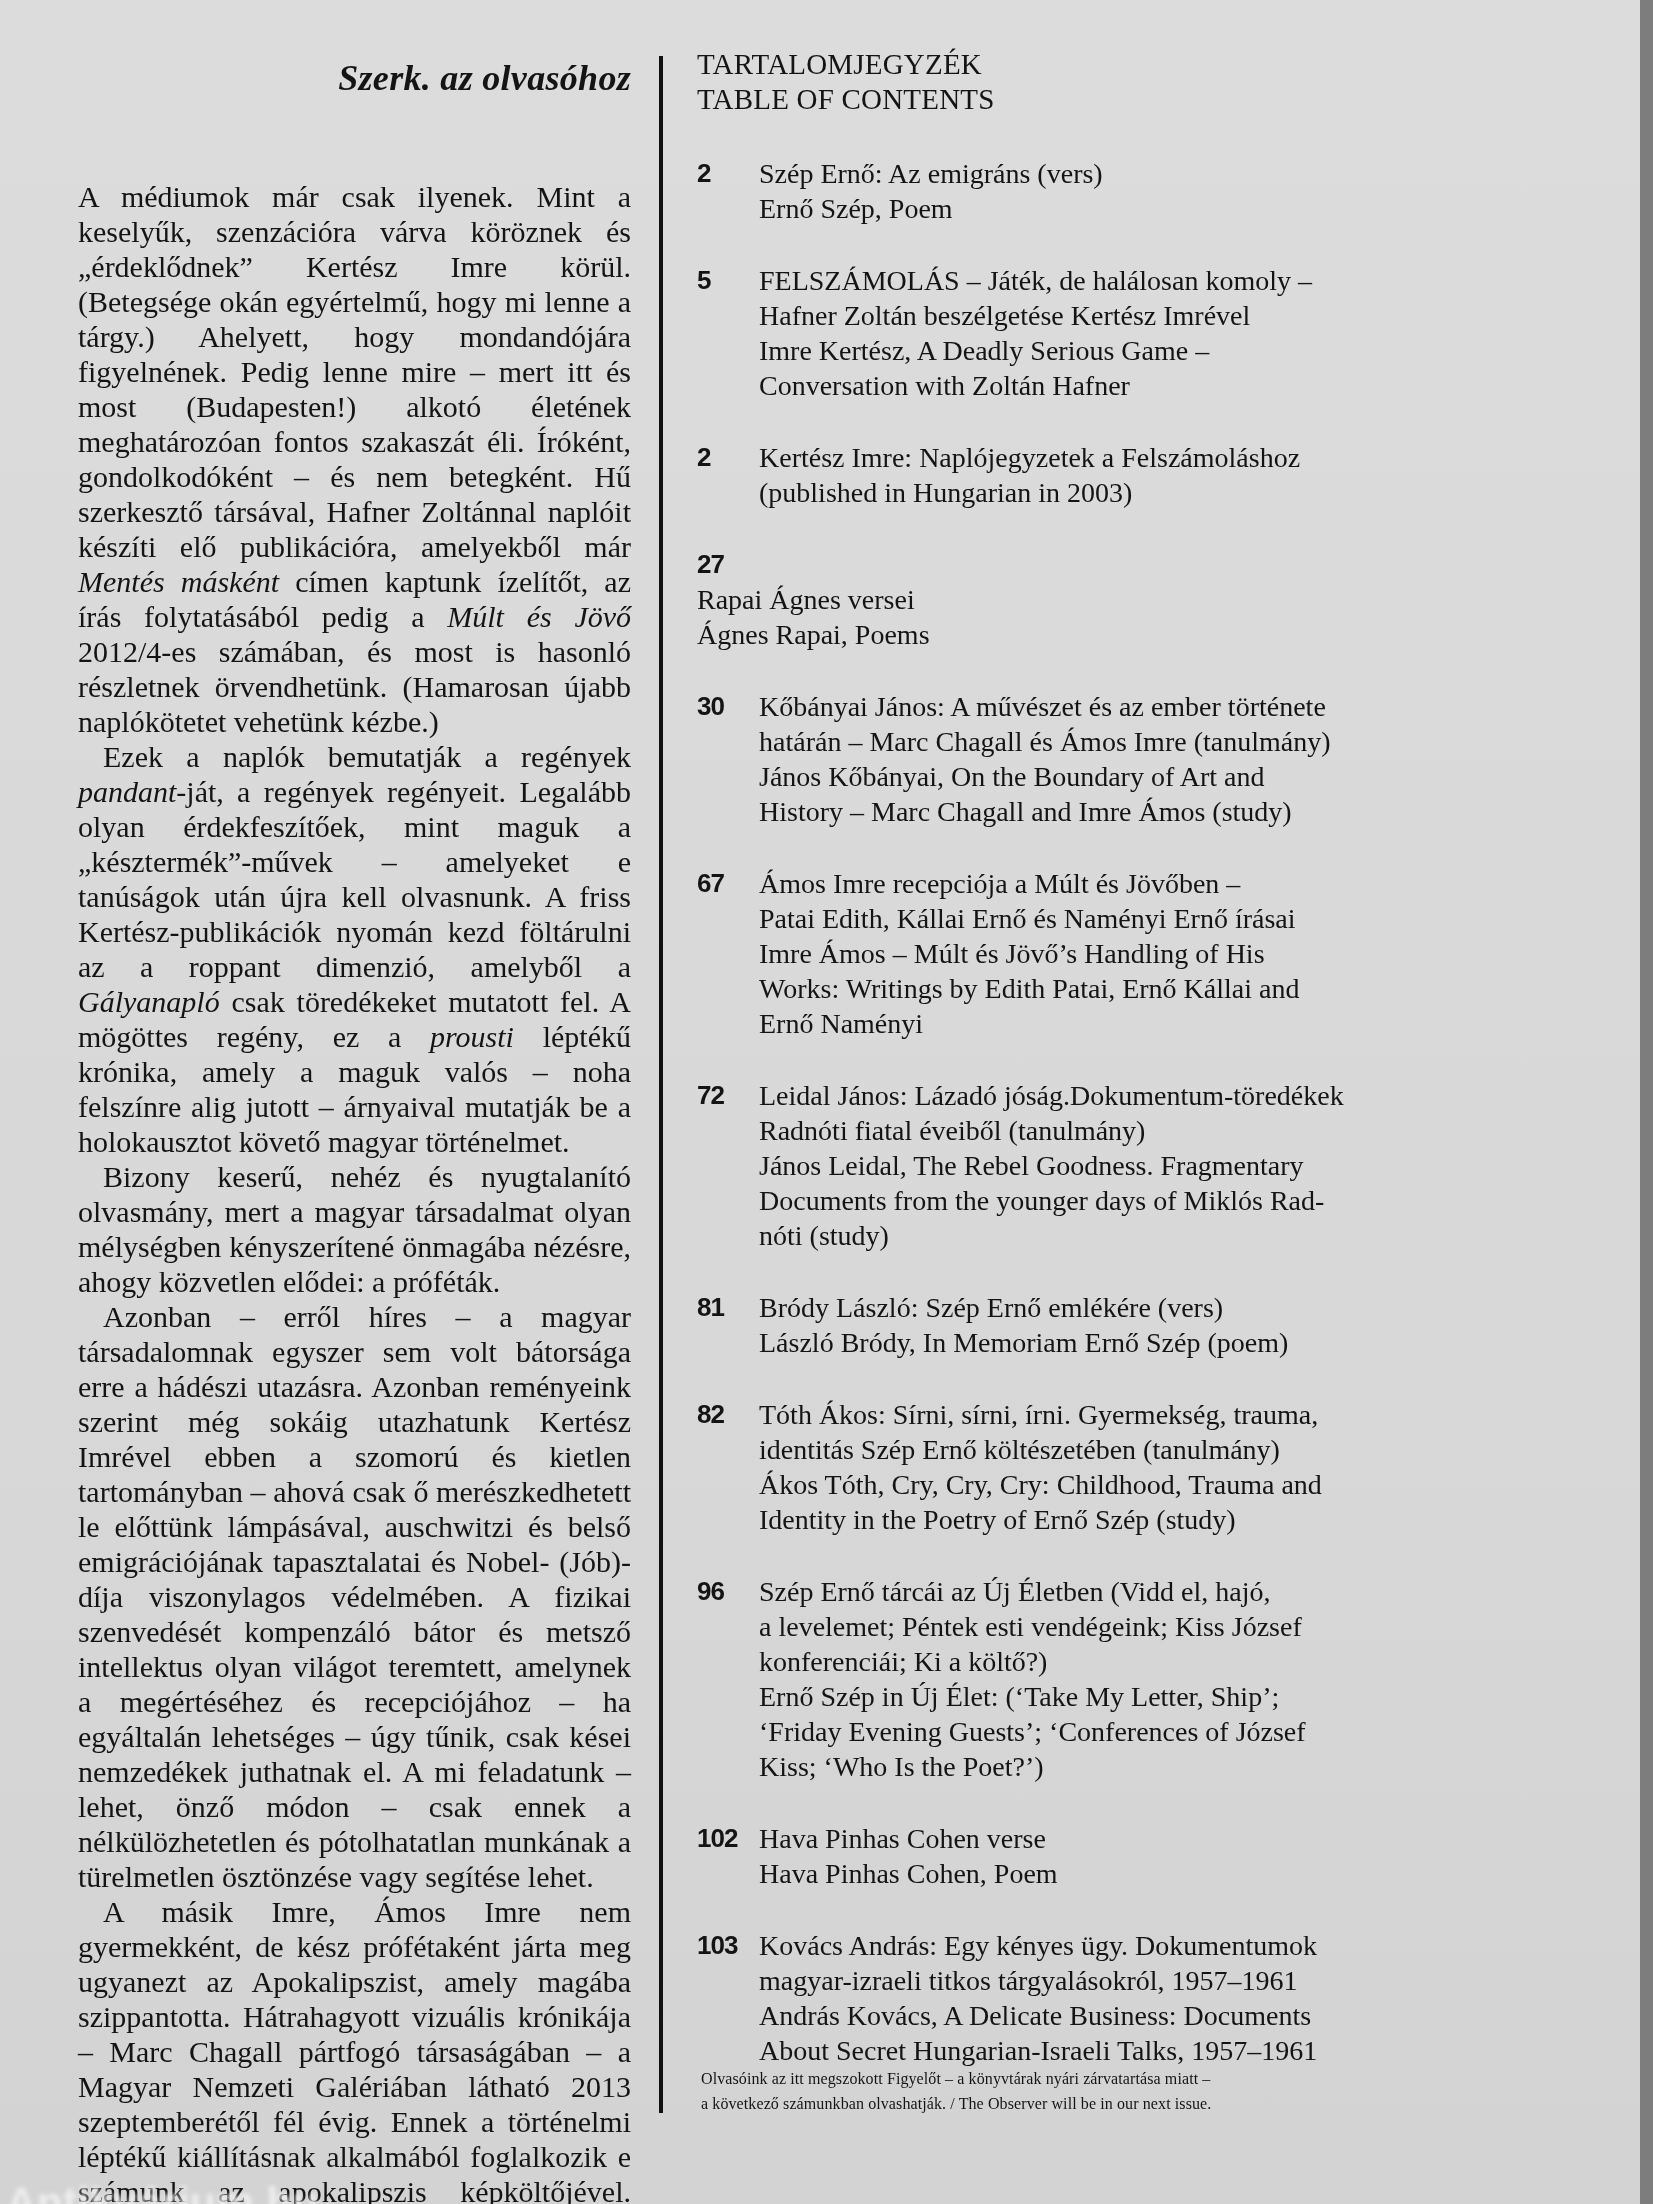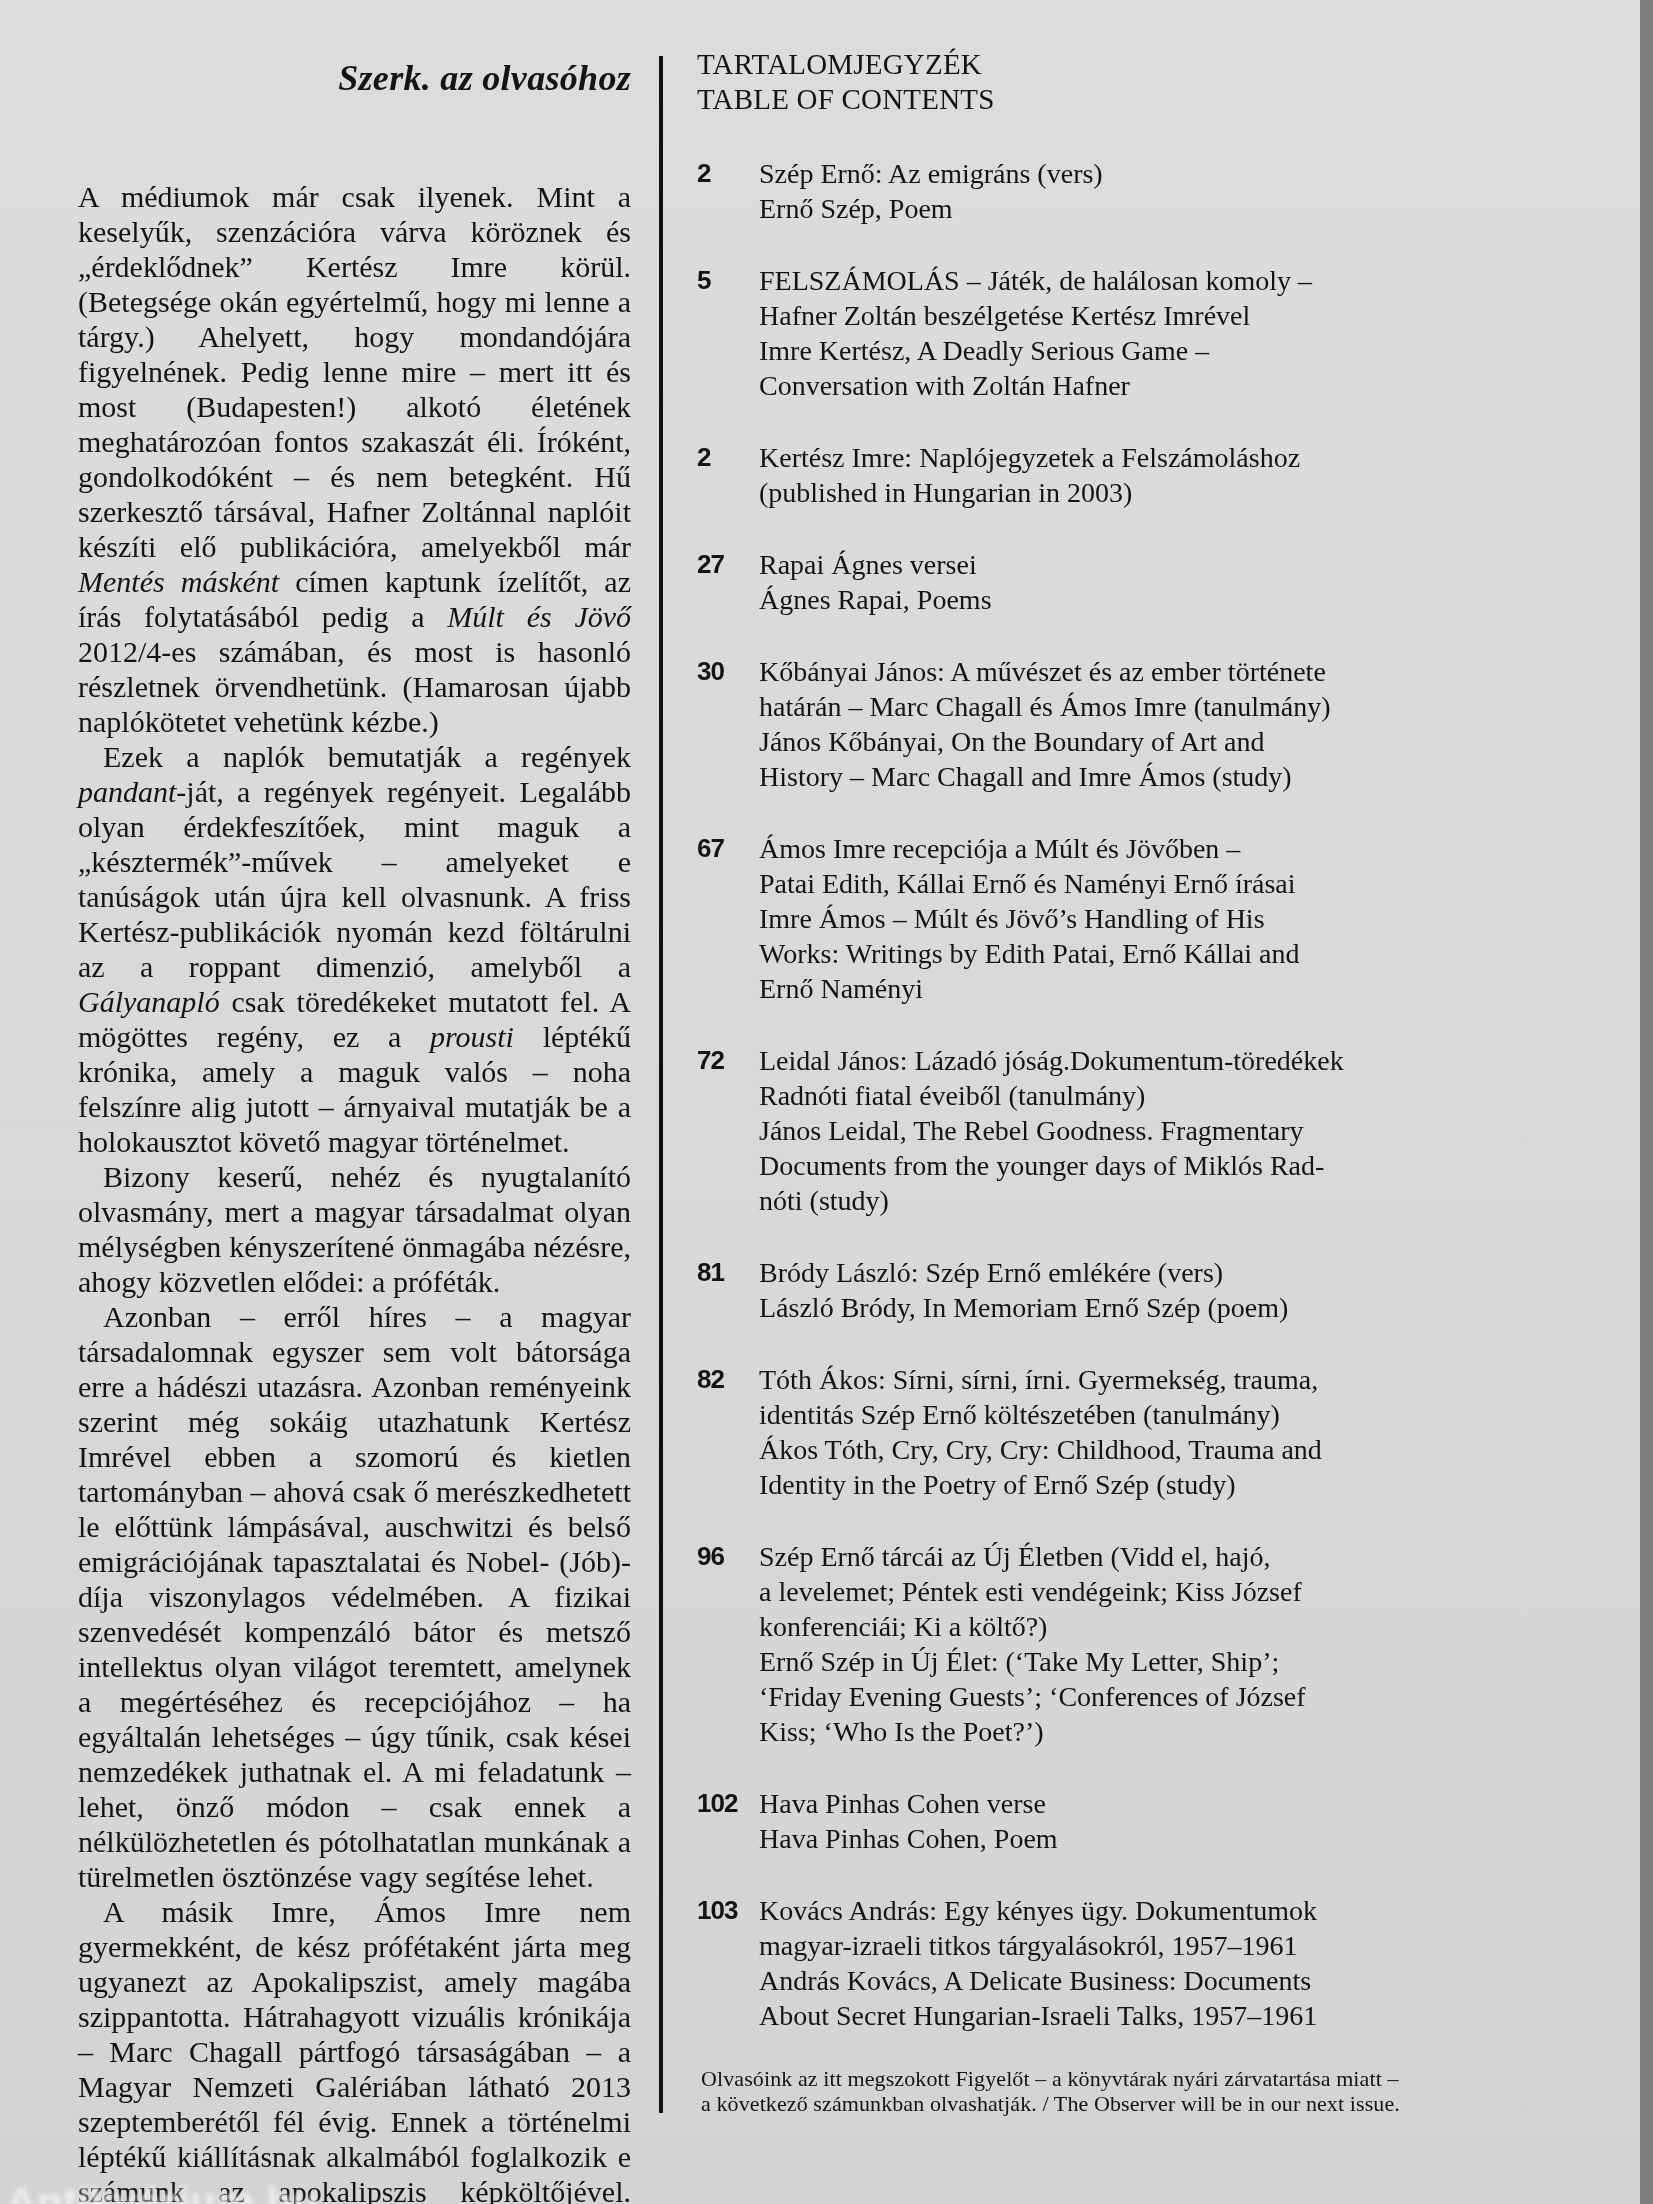--- a/index.html
+++ b/index.html
@@ -54,21 +54,21 @@
       width: 62px; flex: none;
       font-family: "Liberation Sans", "DejaVu Sans", sans-serif;
       font-weight: bold;
       font-size: 26px; line-height: 35px;
       letter-spacing: -1px;
     }
     .toc-text { font-size: 28px; line-height: 35px; }
     .toc-line { display: block; white-space: nowrap; }
     .note {
       position: absolute; left: 701px; top: 2066px; width: 815px;
-      font-size: 22px; line-height: 25px; letter-spacing: 0.1px;
+      font-size: 16px; line-height: 25px; letter-spacing: 0.1px;
     }
     .watermark {
       position: absolute; left: 5.8px; top: 2178px;
       font-family: "Liberation Sans", "DejaVu Sans", sans-serif;
       font-weight: bold; font-size: 43px; color: #f2f2f2;
       filter: blur(1.9px); opacity: 0.85;
     }
   </style>
 </head>
 <body>
@@ -110,21 +110,21 @@
             <span class="toc-line">Conversation with Zoltán  Hafner</span>
           </div>
         </div>
         <div class="toc-entry" style="margin-top: 37px;">
           <div class="toc-page">2</div>
           <div class="toc-text">
             <span class="toc-line">Kertész Imre: Naplójegyzetek a Felszámoláshoz</span>
             <span class="toc-line">(published in Hungarian in 2003)</span>
           </div>
         </div>
-        <div class="toc-entry" style="margin-top: 37px;">
+        <div class="toc-entry" style="margin-top: 37px; flex-direction: column;">
           <div class="toc-page">27</div>
           <div class="toc-text">
             <span class="toc-line">Rapai Ágnes versei</span>
             <span class="toc-line">Ágnes Rapai, Poems</span>
           </div>
         </div>
         <div class="toc-entry" style="margin-top: 37px;">
           <div class="toc-page">30</div>
           <div class="toc-text">
             <span class="toc-line">Kőbányai János: A művészet és az ember története</span>

